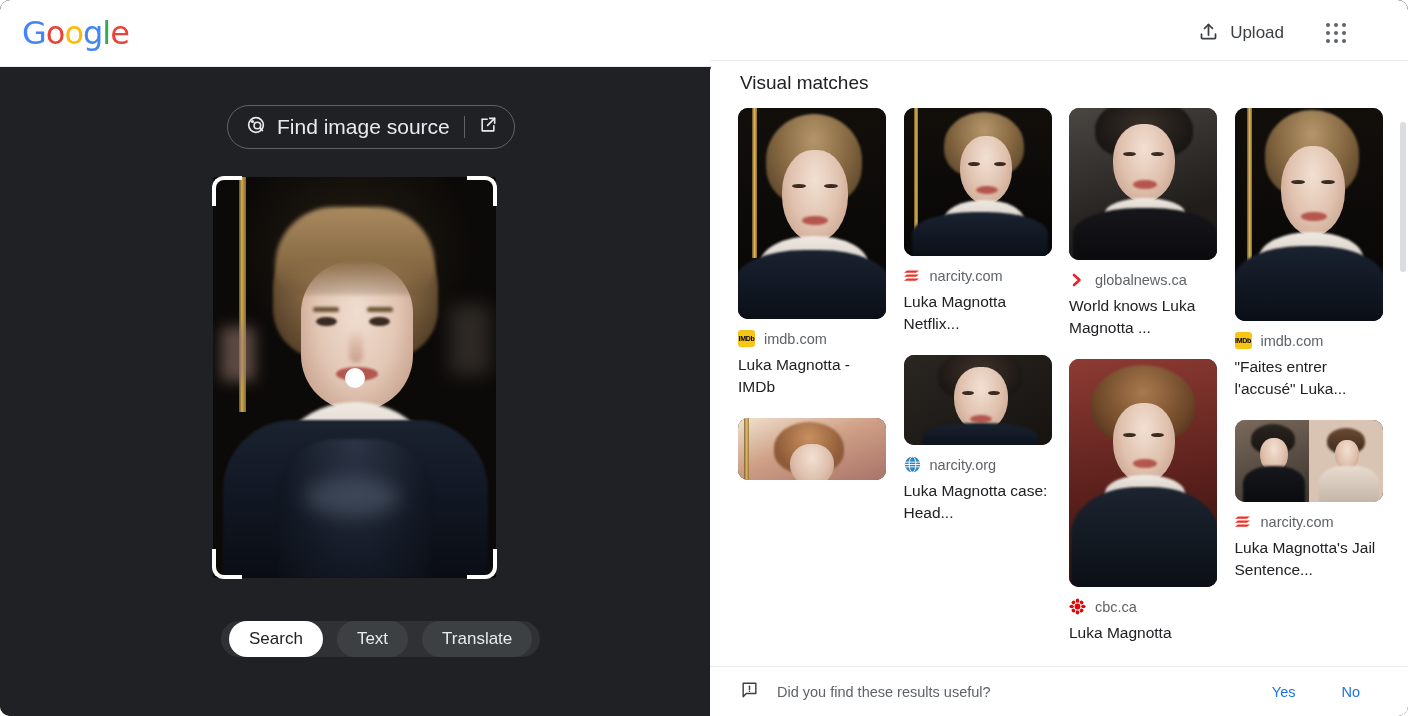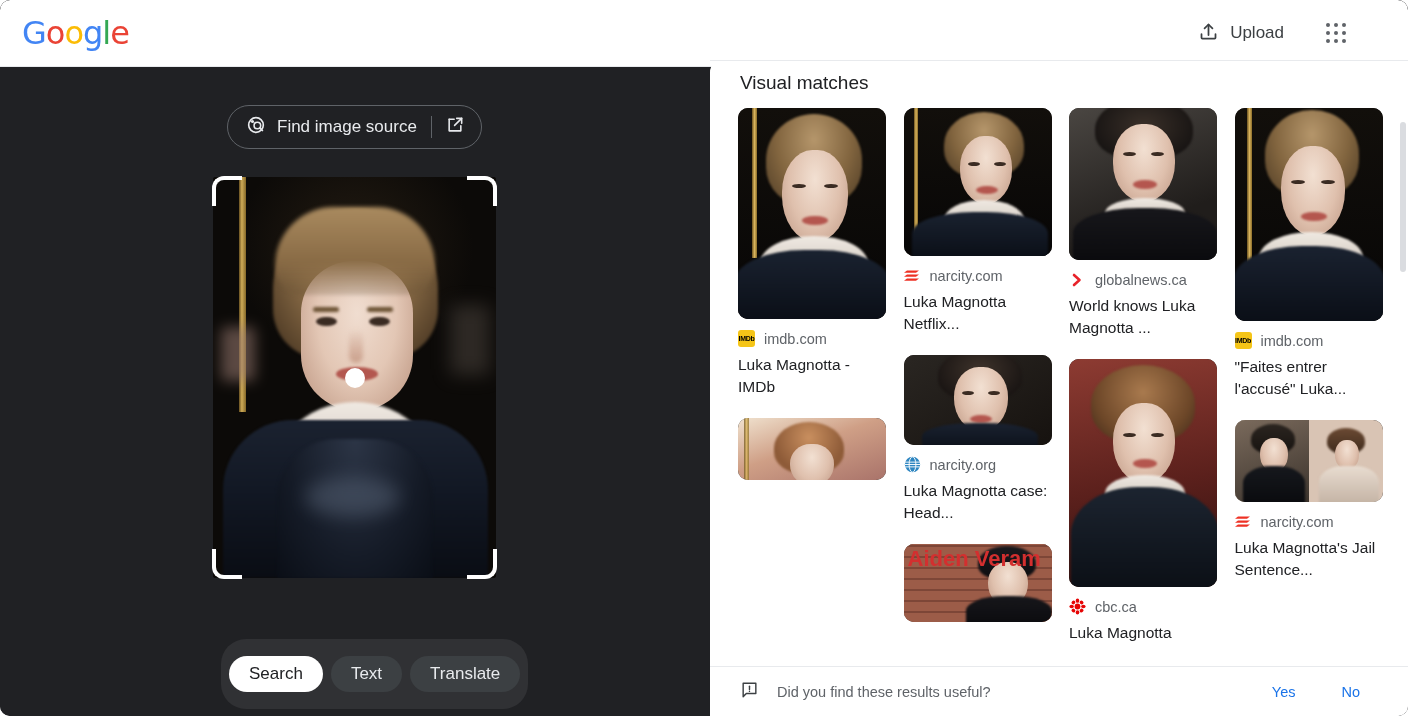--- a/index.html
+++ b/index.html
@@ -79,21 +79,21 @@
     height: 44px;
     display: flex; align-items: center;
     gap: 0px;
     padding: 0 16px 0 17px;
     border: 1px solid #5f6368;
     border-radius: 22px;
     background: transparent;
     cursor: pointer;
   }
   .find-source .fs-label {
-    color: #e8eaed; font-size: 17px;
+    color: #e8eaed; font-size: 21px;
     margin-left: 10px; margin-right: 14px;
     white-space: nowrap;
   }
   .fs-divider { width: 1px; height: 22px; background: #5f6368; margin-right: 13px; }
 
   
   .crop-wrap {
     position: absolute;
     left: 213px; top: 110px;
     width: 283px; height: 401px;
@@ -161,25 +161,25 @@
   .corner.br { right: -1px; bottom: -1px; border-left: none; border-top: none; border-radius: 0 0 12px 0; }
   .center-dot {
     position: absolute; left: 50%; top: 50%;
     transform: translate(-50%, -50%);
     width: 20px; height: 20px; border-radius: 50%;
     background: #fff; cursor: grab;
   }
 
   .mode-pills {
     position: absolute;
-    left: 221px; top: 572px;
+    left: 221px; top: 554px;
     background: #303134;
     border-radius: 25px;
-    padding: 17px 8px;
-    display: flex; align-items: center; gap: 8px;
+    padding: 0 8px;
+    display: flex; align-items: center; gap: 14px;
   }
   .pill {
     height: 36px; padding: 0 20px;
     border-radius: 18px;
     display: flex; align-items: center;
     font-size: 17px; color: #e8eaed;
     cursor: pointer; border: none;
     background: #3c4043;
     font-family: "Liberation Sans", sans-serif;
     white-space: nowrap;
@@ -453,29 +453,20 @@
               <circle cx="10" cy="10" r="9" fill="#2E86C1"></circle>
               <ellipse cx="10" cy="10" rx="4" ry="9" fill="none" stroke="#fff" stroke-width="1.1"></ellipse>
               <path d="M1.4 7.2h17.2M1.4 12.8h17.2M1 10h18" stroke="#fff" stroke-width="1.1"></path>
             </svg>
           </span>
           <span class="src-name">narcity.org</span>
         </div>
         <div class="card-title">Luka Magnotta case: Head...</div>
       </div>
 
-      <div class="card">
-        <div class="thumb" style="height:78px;">
-          <div class="t" style="background:repeating-linear-gradient(0deg,#9c5c48 0 9px,#7d4637 9px 11px),repeating-linear-gradient(90deg,#9c5c48 0 24px,#7d4637 24px 26px);"></div>
-          <div class="hairA" style="left:74px;top:2px;width:58px;height:34px;background:linear-gradient(180deg,#1a1a1e,#0d0d10);"></div>
-          <div class="faceA" style="left:84px;top:18px;width:40px;height:44px;"></div>
-          <div class="jacketA" style="left:62px;top:52px;width:86px;height:32px;background:linear-gradient(180deg,#17171b,#0a0a0d);"></div>
-          <div style="position:absolute;left:4px;top:2px;font-size:22px;font-weight:bold;color:#d32f2f;font-family:'Liberation Sans',sans-serif;white-space:nowrap;">Aiden Veram</div>
-        </div>
-      </div>
 
       <div class="card">
         <div class="thumb" style="height:152px;">
           <div class="t" style="background:linear-gradient(160deg,#4a4642,#201d1b 70%);"></div>
           <div class="hairA" style="left:26px;top:-10px;width:98px;height:62px;background:radial-gradient(ellipse at 50% 45%,#3a3029,#161312 80%);"></div>
           <div class="faceA" style="left:44px;top:16px;width:62px;height:78px;"></div>
           <div class="eyeA" style="left:54px;top:44px;width:13px;"></div>
           <div class="eyeA" style="left:82px;top:44px;width:13px;"></div>
           <div class="lipA" style="left:64px;top:72px;width:24px;height:9px;"></div>
           <div class="collarA" style="left:36px;top:90px;width:80px;height:30px;"></div>

